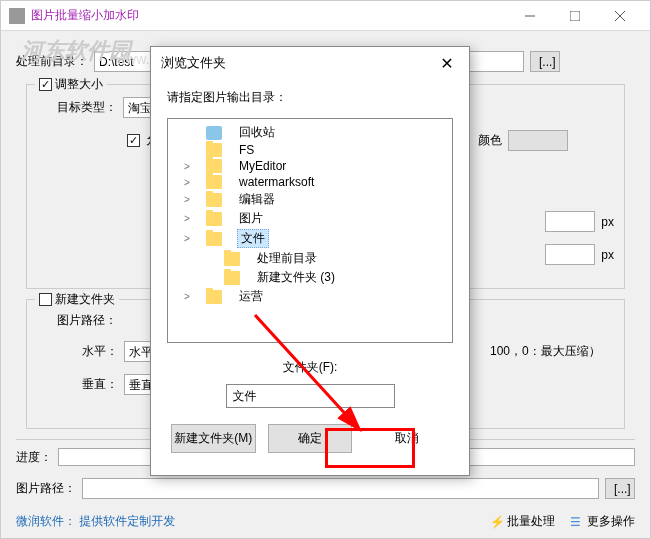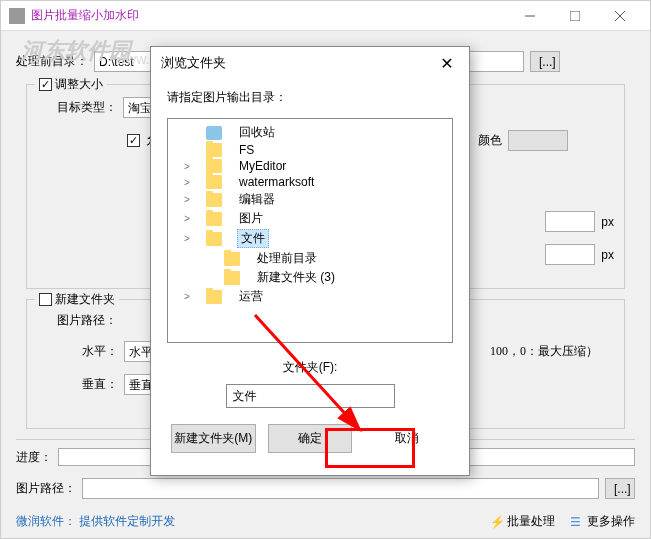--- a/index.html
+++ b/index.html
@@ -137,21 +137,21 @@
       <div class="group-label">
         <span class="checkbox"></span>
         <span>新建文件夹</span>
       </div>
       <div class="row indent">
         <span class="label">图片路径：</span>
       </div>
       <div class="row indent" style="margin-left: 45px;">
         <span class="label">水平：</span>
         <div class="select-box"><span>水平居</span></div>
-        <span style="margin-left: 300px; font-family: Liberation Serif, serif;">100，0：最大压缩）</span>
+        <span style="margin-left: 300px;">100，0：最大压缩）</span>
       </div>
       <div class="row indent" style="margin-left: 45px;">
         <span class="label">垂直：</span>
         <div class="select-box"><span>垂直居</span></div>
       </div>
     </div>
 
     <hr class="sep">
     <div class="row">
       <span class="label">进度：</span>

